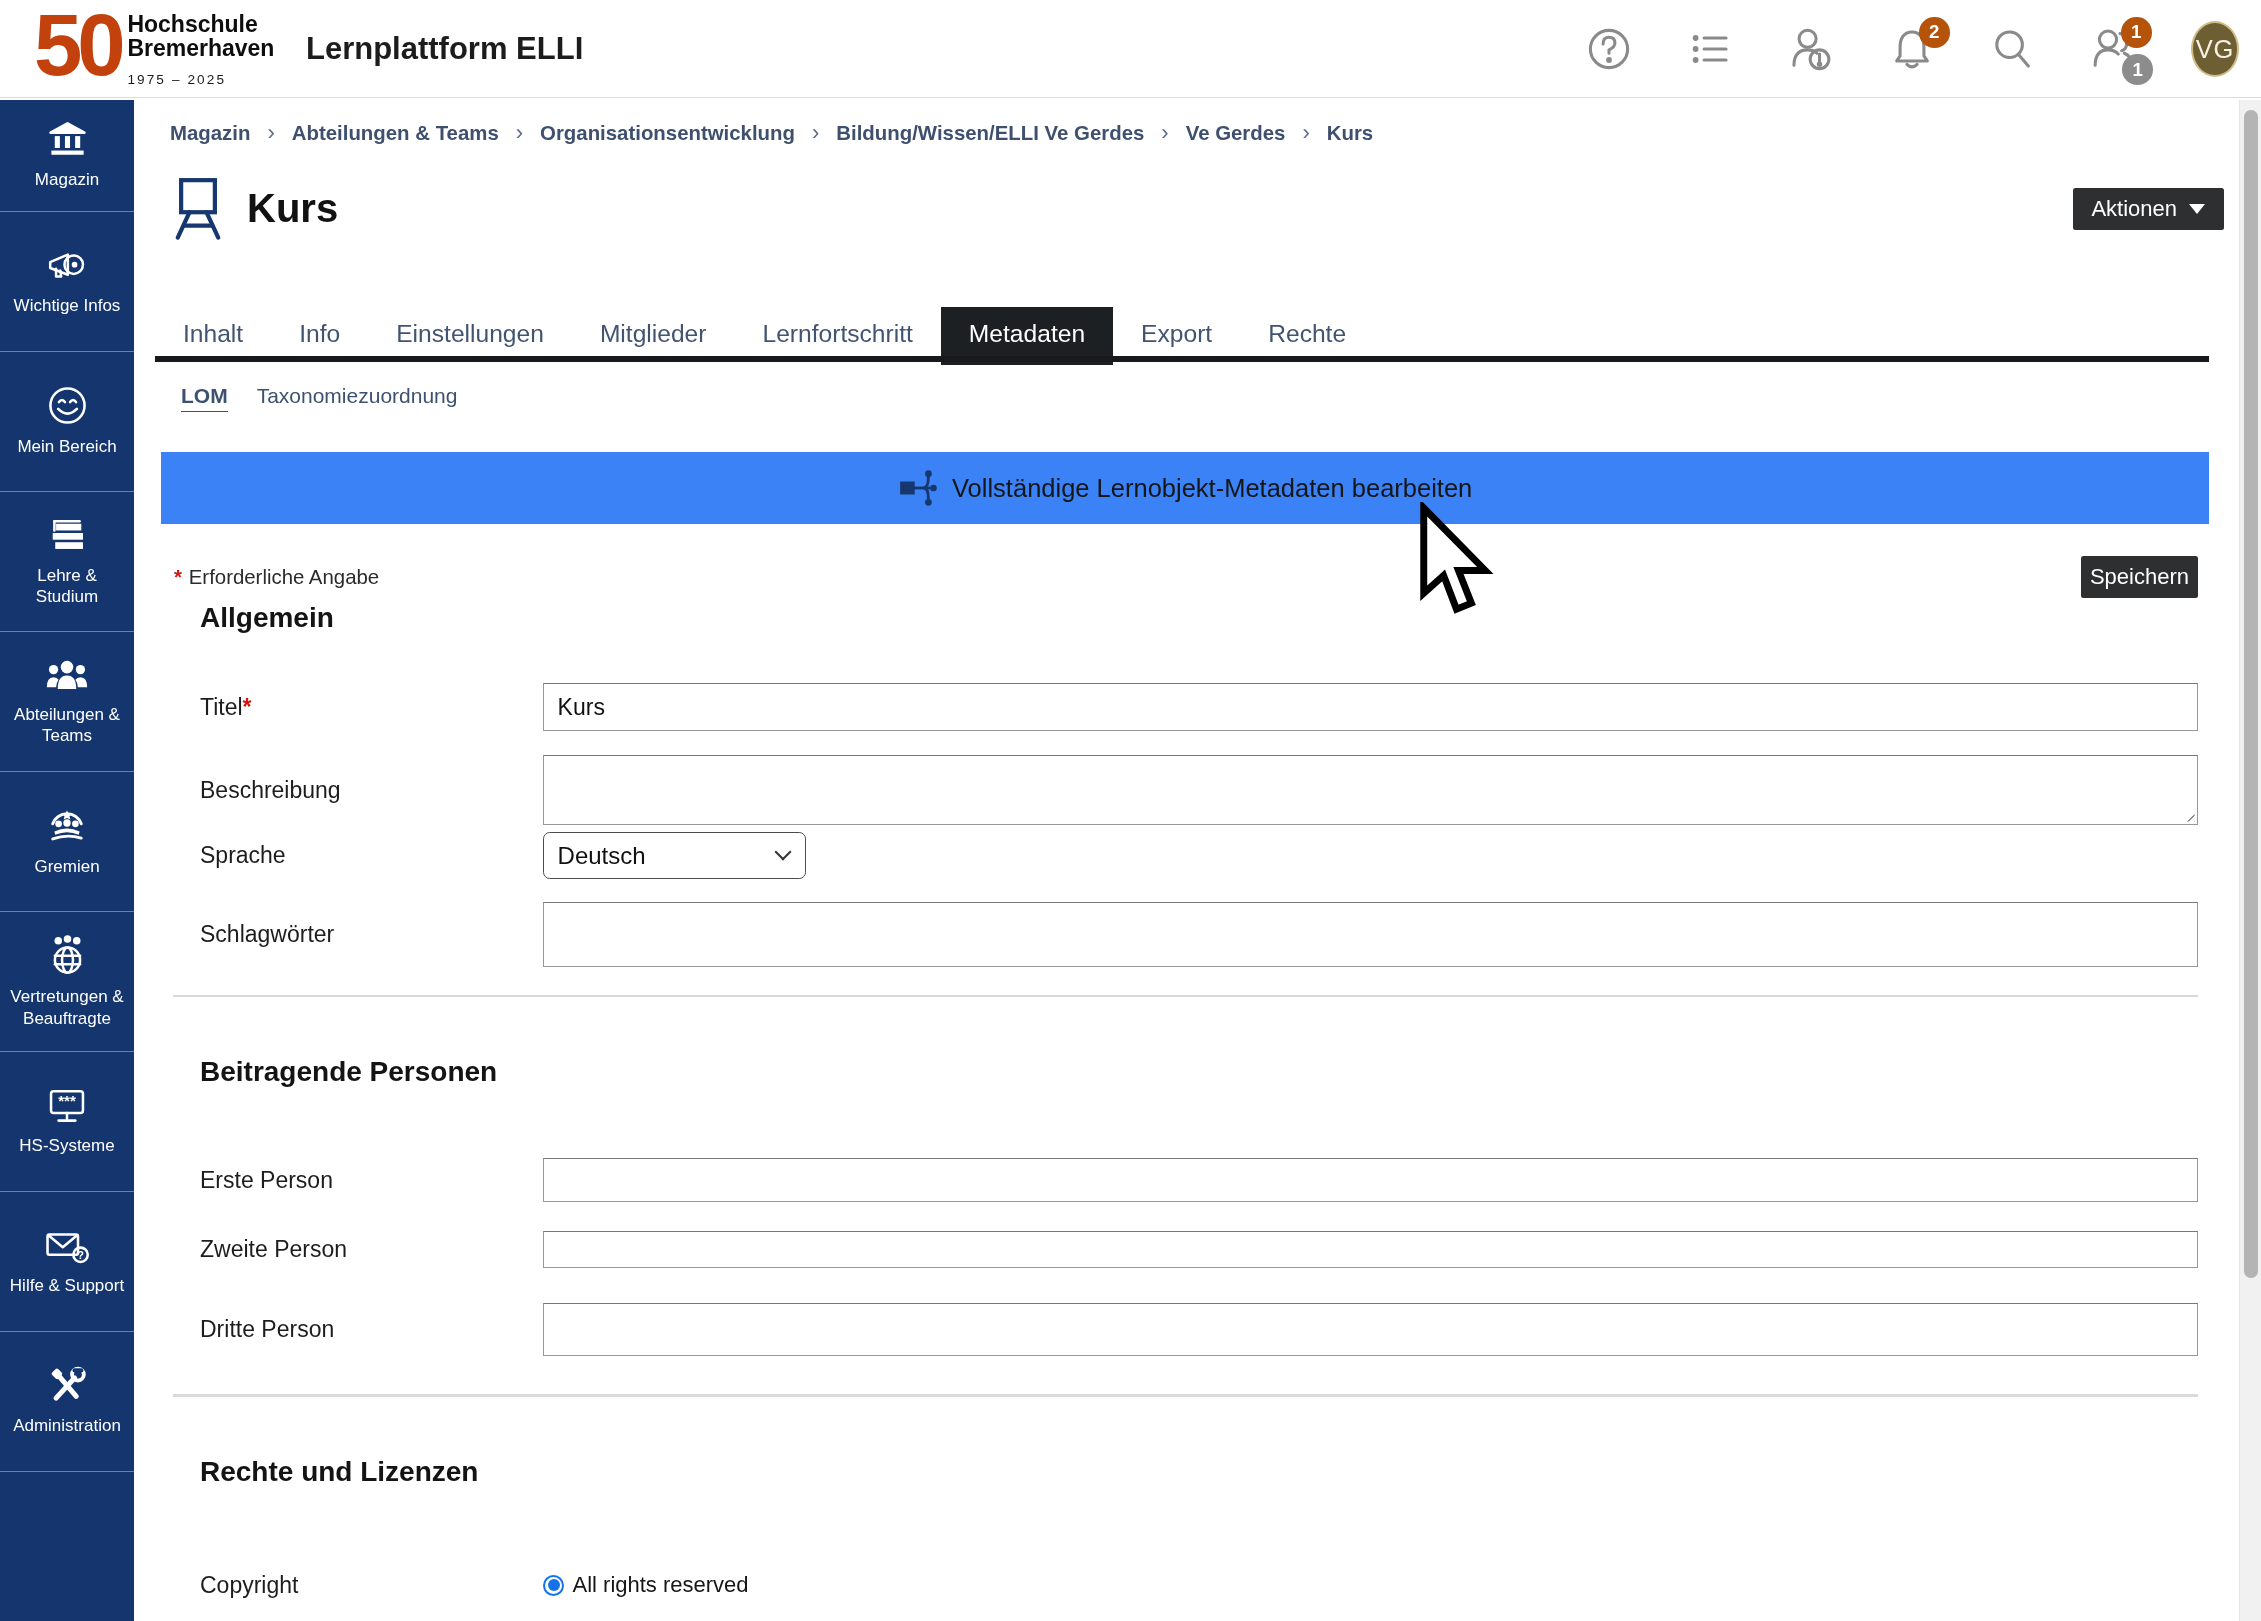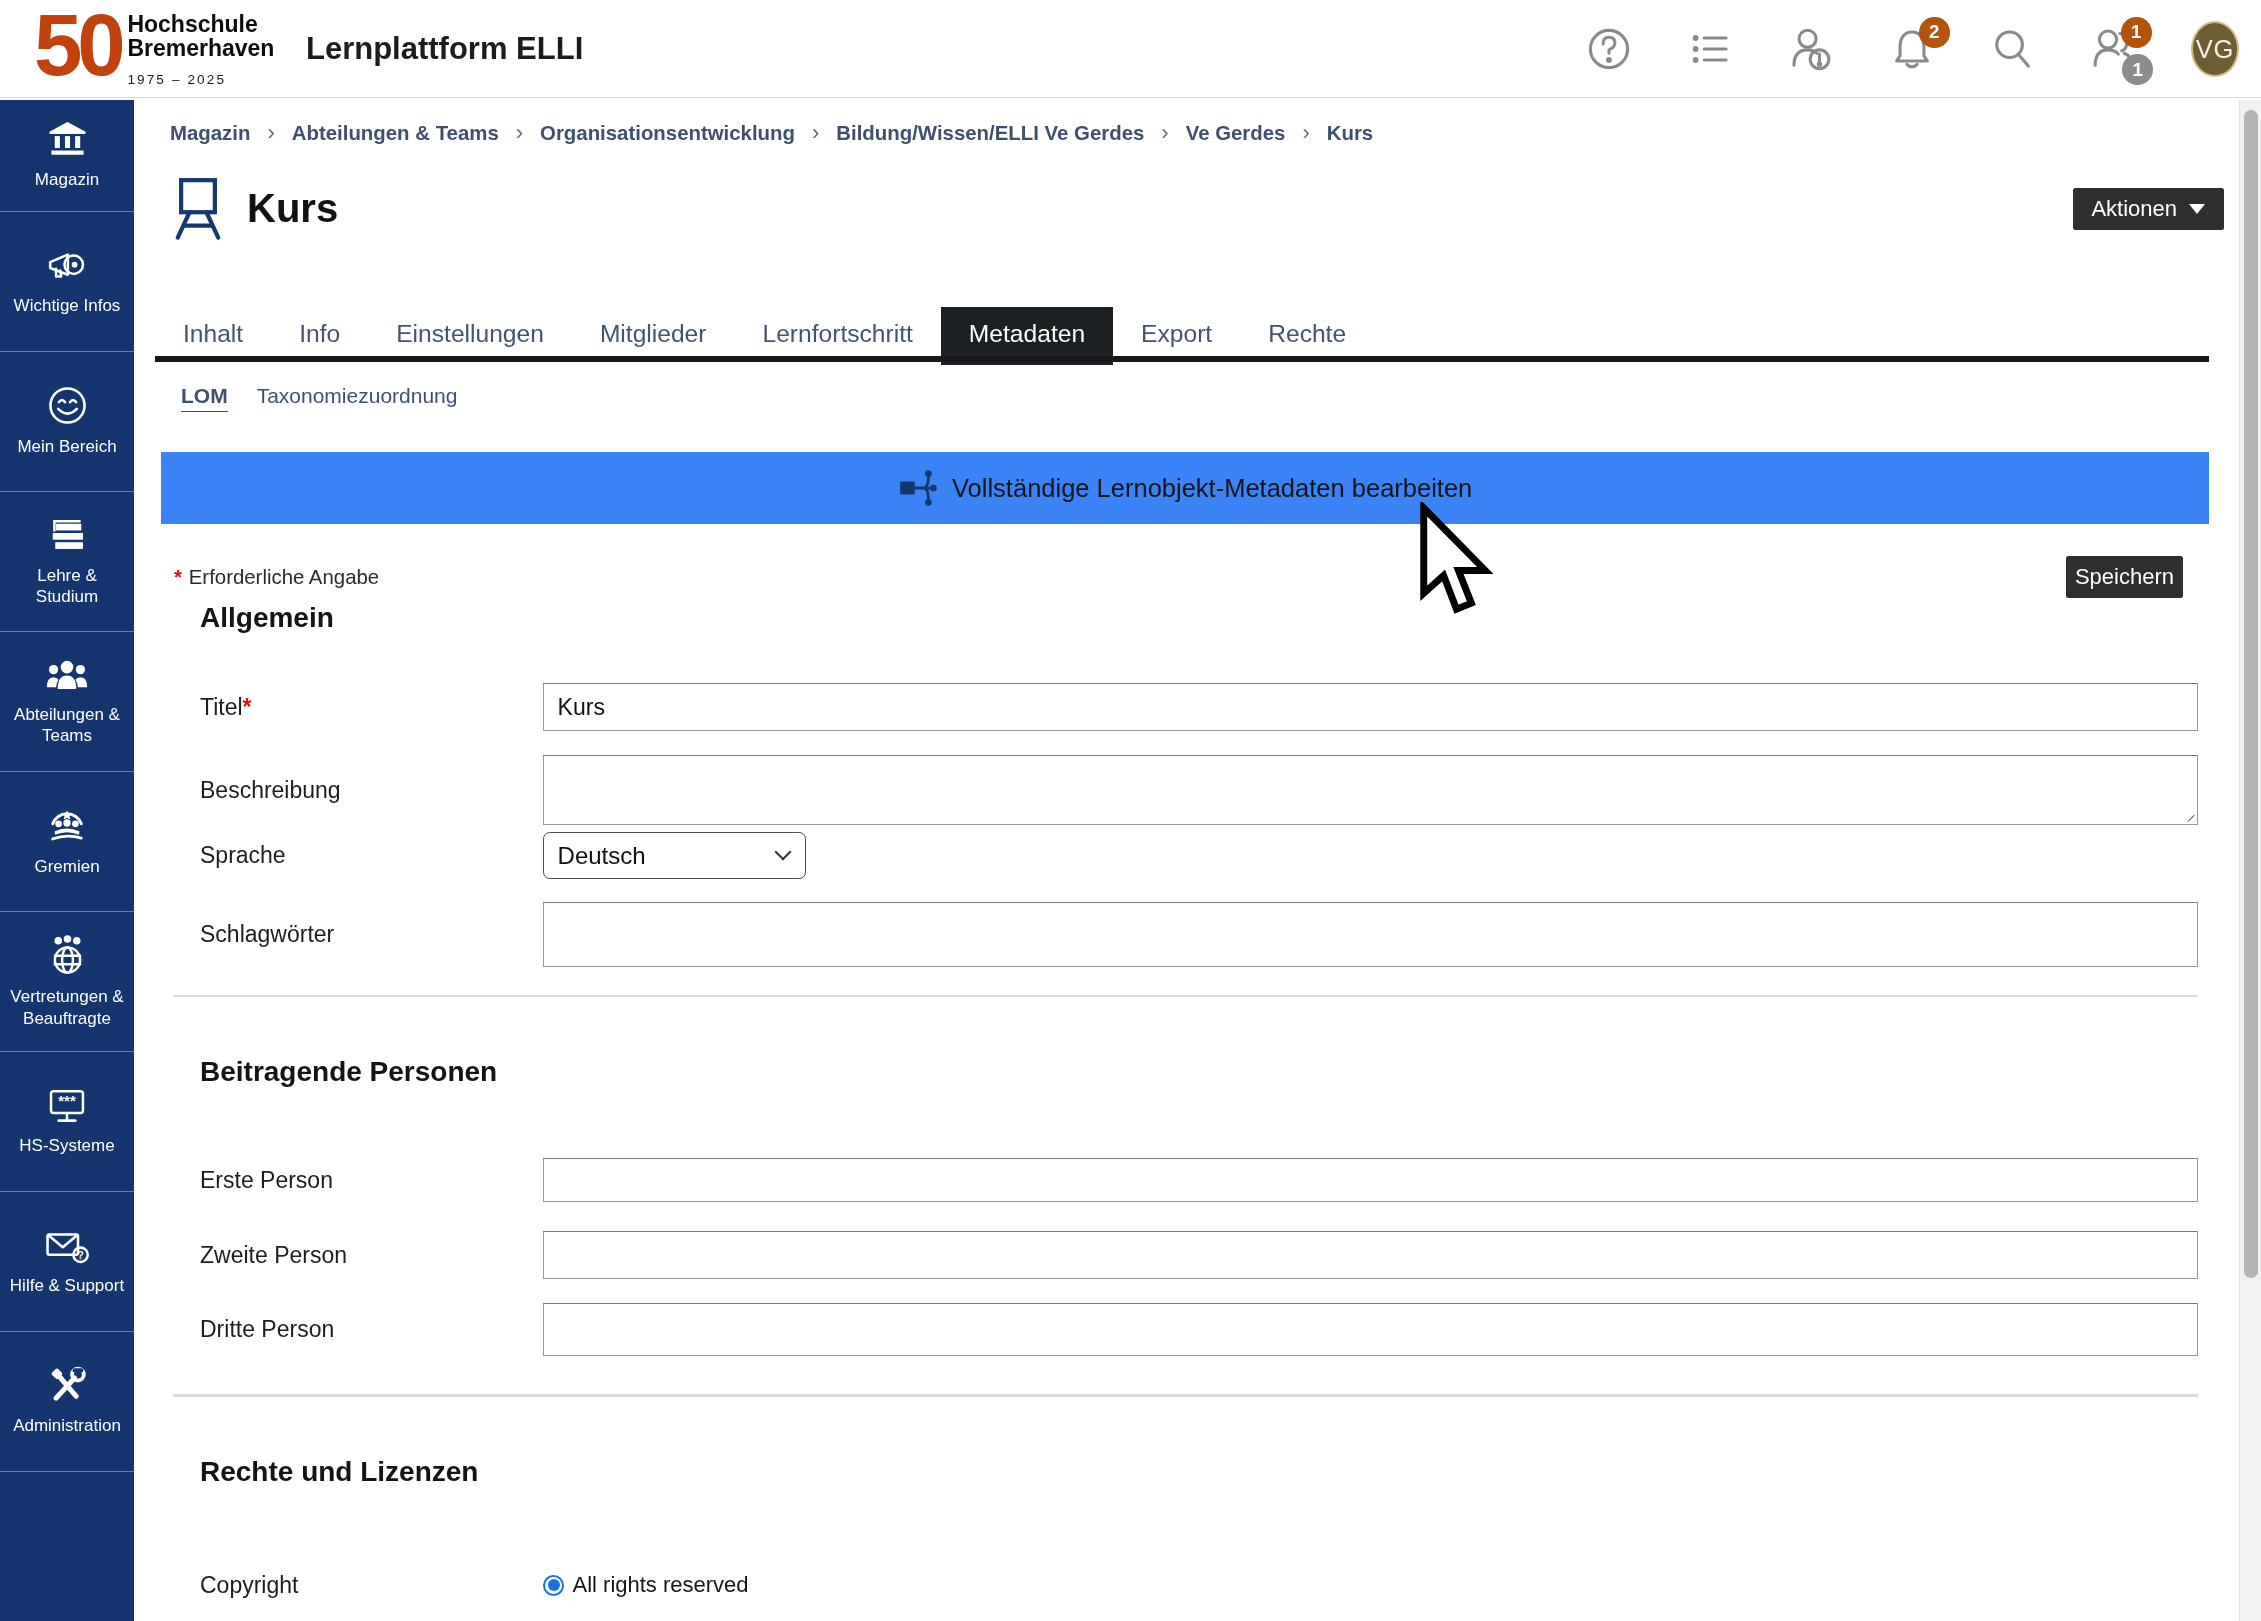--- a/index.html
+++ b/index.html
@@ -65,41 +65,41 @@
   .tab.active::after { content:""; position:absolute; left:0; right:0; bottom:-9.3px; height:3.4px; background:#1d2023; }
 
   .subtabs { position:absolute; top:284px; left:47px; display:flex; gap:29px; font-size:21px; color:#3d5270; }
   .subtab { cursor:pointer; }
   .subtab.active { border-bottom:1.7px solid #3d5270; padding-bottom:3.4px; font-weight:700; }
 
   .banner { position:absolute; top:352px; left:27px; right:30px; height:72px; background:#3b82f6;
             display:flex; align-items:center; justify-content:center; gap:15.3px; cursor:pointer; }
   .banner-label { font-size:25.5px; color:#161616; }
 
-  .reqsave { position:absolute; top:453px; left:40px; right:56px; height:48px;
+  .reqsave { position:absolute; top:453px; left:40px; right:41px; height:48px;
              display:flex; align-items:center; justify-content:space-between; }
   .req-hint { font-size:20.4px; color:#2b2b2b; }
   .req-star { color:#d31510; font-weight:700; margin-right:6.8px; }
   .save-btn { height:42px; padding:0 9px; }
 
   h2.section { position:absolute; left:66px; font-size:28px; font-weight:700; color:#141414; }
   #sec-general { top:502px; }
   #sec-contrib { top:956px; }
   #sec-rights  { top:1356px; }
 
   .frow { position:absolute; left:39px; right:41px; display:flex; align-items:center; }
   .frow .lbl { width:370px; padding-left:27px; font-size:23px; color:#1d1d1d; flex-shrink:0; }
   .frow input[type=text] { flex:1; height:100%; border:1.7px solid #979797; border-top-color:#787878;
         font-size:23px; font-family:inherit; padding:0 13.6px; color:#111; background:#fff; }
   #row-titel   { top:583px;  height:48px; }
   #row-besch   { top:655px;  height:70px; }
   #row-sprache { top:732px;  height:47px; }
   #row-schlag  { top:802px;  height:65px; }
   #row-erste   { top:1058px; height:44px; }
-  #row-zweite  { top:1131px; height:48px; }
+  #row-zweite  { top:1131px; height:37px; }
   #row-dritte  { top:1203px; height:53px; }
   #row-copy    { top:1468px; height:34px; }
 
   .ta-wrap { position:relative; flex:1; height:100%; }
   .ta-wrap textarea { width:100%; height:100%; border:1.7px solid #979797; border-top-color:#787878;
         resize:none; font-size:23px; font-family:inherit; padding:6.8px 13.6px; }
   .resize-handle { position:absolute; right:3.4px; bottom:3.4px; width:12px; height:12px; pointer-events:none;
         background:repeating-linear-gradient(-45deg,#8a8a8a 0,#8a8a8a 1.3px,transparent 1.3px,transparent 4.7px);
         clip-path:polygon(100% 0,100% 100%,0 100%); }
 

